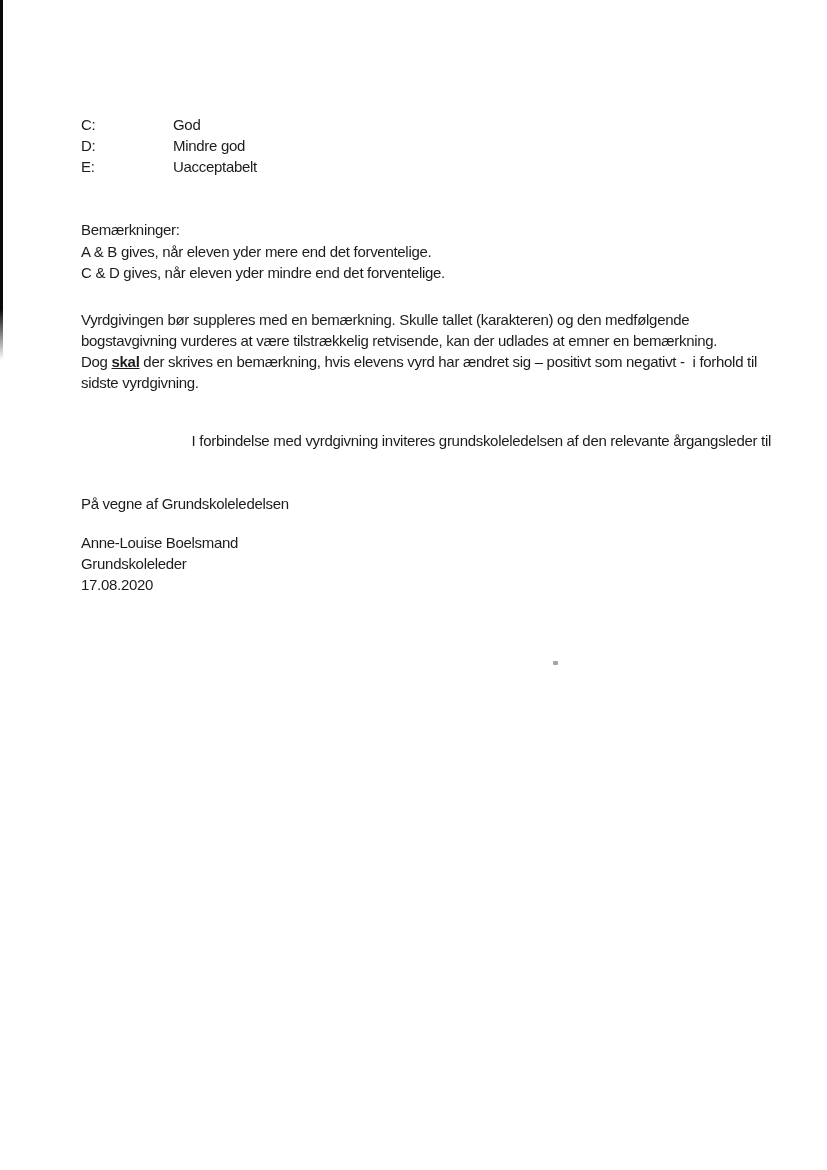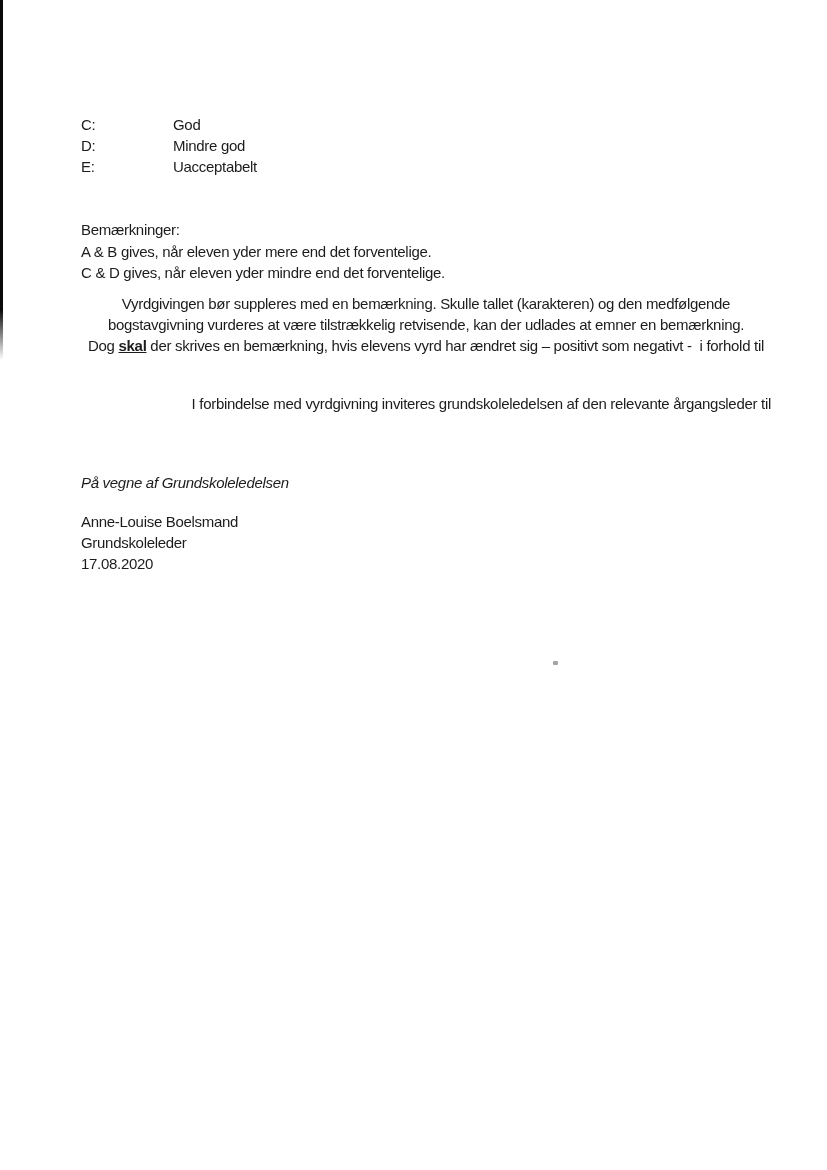--- a/index.html
+++ b/index.html
@@ -43,23 +43,23 @@
     min-height: 21px;
   }
   .grade-code {
     width: 92px;
     flex: 0 0 92px;
   }
   .remarks-heading {
     margin-top: 42px;
   }
   .remarks-block { margin-top: 1px; }
-  .para-supplement { margin-top: 10px; text-align: center; }
+  .para-supplement { margin-top: 26px; }
   .para-meeting { margin-top: 37px; text-align: right; }
-  .closing-line { margin-top: 58px; font-style: italic; }
+  .closing-line { margin-top: 42px; }
   .signature-block { margin-top: 18px; }
   .u { text-decoration: underline; font-weight: bold; }
   .scan-artifact {
     position: absolute;
     left: 553px;
     top: 661px;
     width: 5px;
     height: 4px;
     background: rgba(90, 90, 90, 0.55);
     border-radius: 1px;
@@ -92,20 +92,21 @@
     <div class="line remarks-heading">Bemærkninger:</div>
     <div class="remarks-block">
       <div class="line">A &amp; B gives, når eleven yder mere end det forventelige.</div>
       <div class="line">C &amp; D gives, når eleven yder mindre end det forventelige.</div>
     </div>
 
     <div class="para-supplement">
       <div class="line">Vyrdgivingen bør suppleres med en bemærkning. Skulle tallet (karakteren) og den medfølgende</div>
       <div class="line">bogstavgivning vurderes at være tilstrækkelig retvisende, kan der udlades at emner en bemærkning.</div>
       <div class="line"><span>Dog </span><span class="u">skal</span><span> der skrives en bemærkning, hvis elevens vyrd har ændret sig – positivt som negativt -  i forhold til</span></div>
+      <div class="line">sidste vyrdgivning.</div>
     </div>
 
     <div class="para-meeting">
       <div class="line">I forbindelse med vyrdgivning inviteres grundskoleledelsen af den relevante årgangsleder til</div>
     </div>
 
     <div class="line closing-line">På vegne af Grundskoleledelsen</div>
     <div class="signature-block">
       <div class="line">Anne-Louise Boelsmand</div>
       <div class="line">Grundskoleleder</div>

